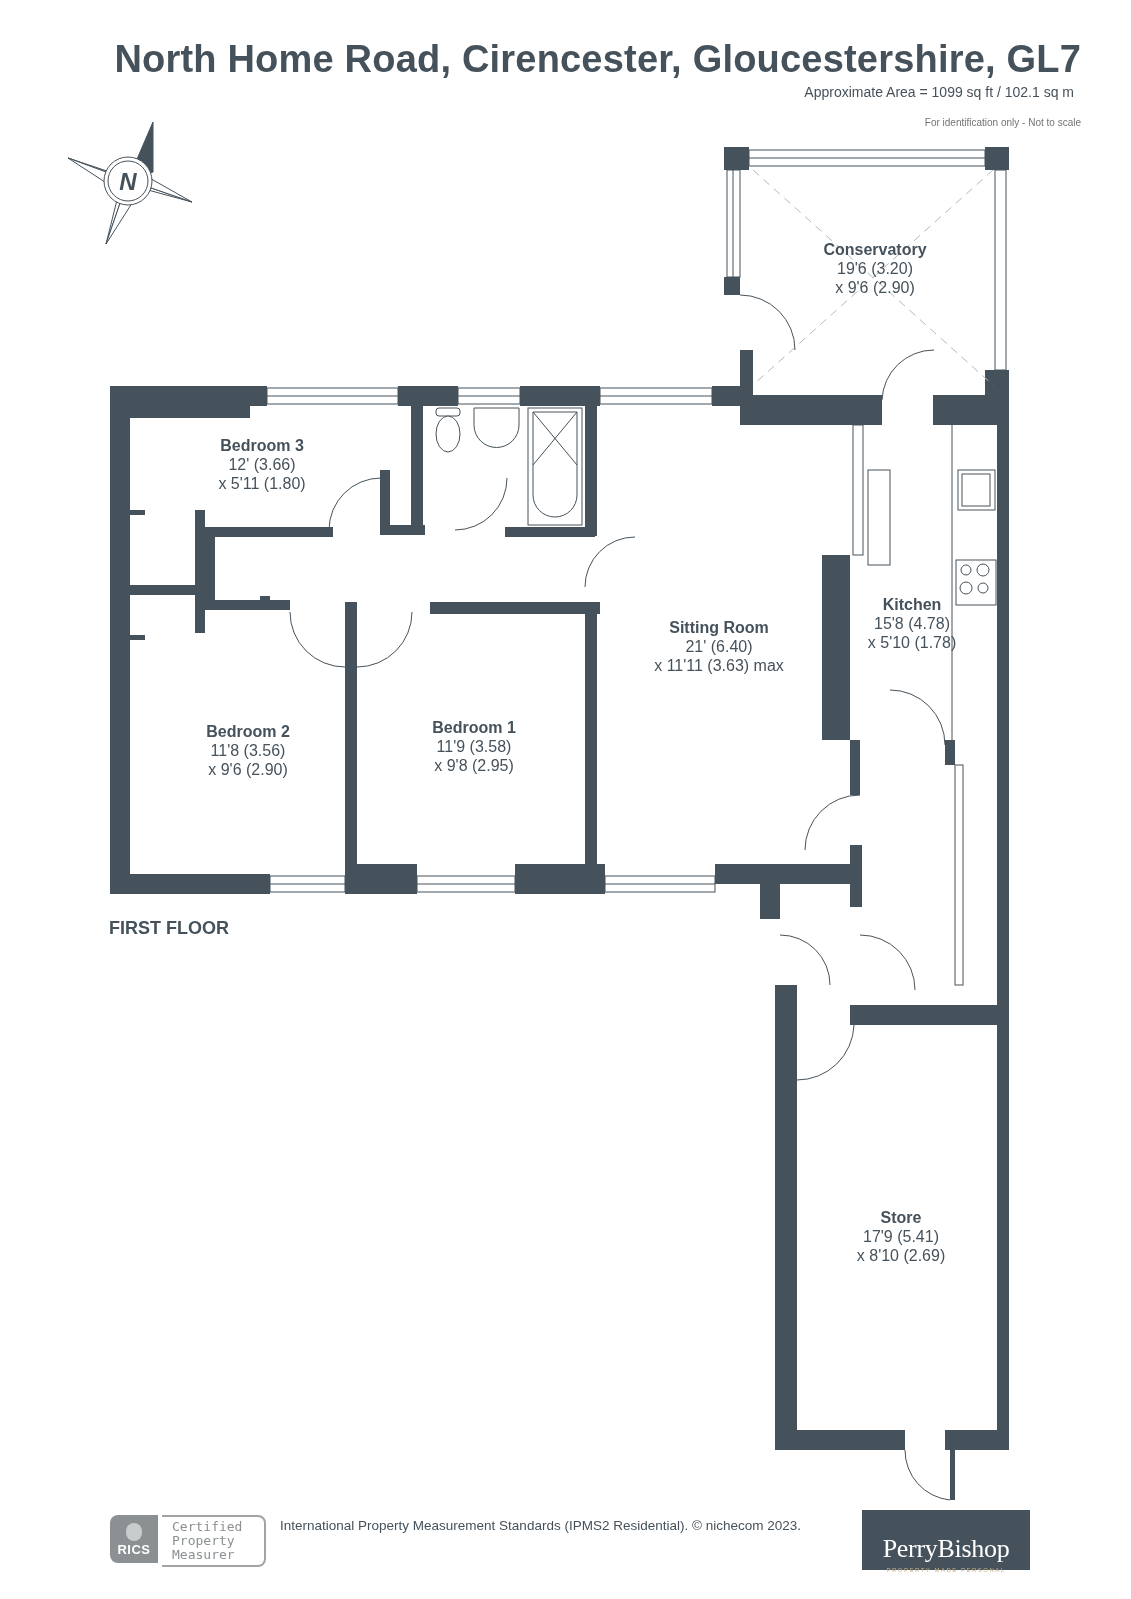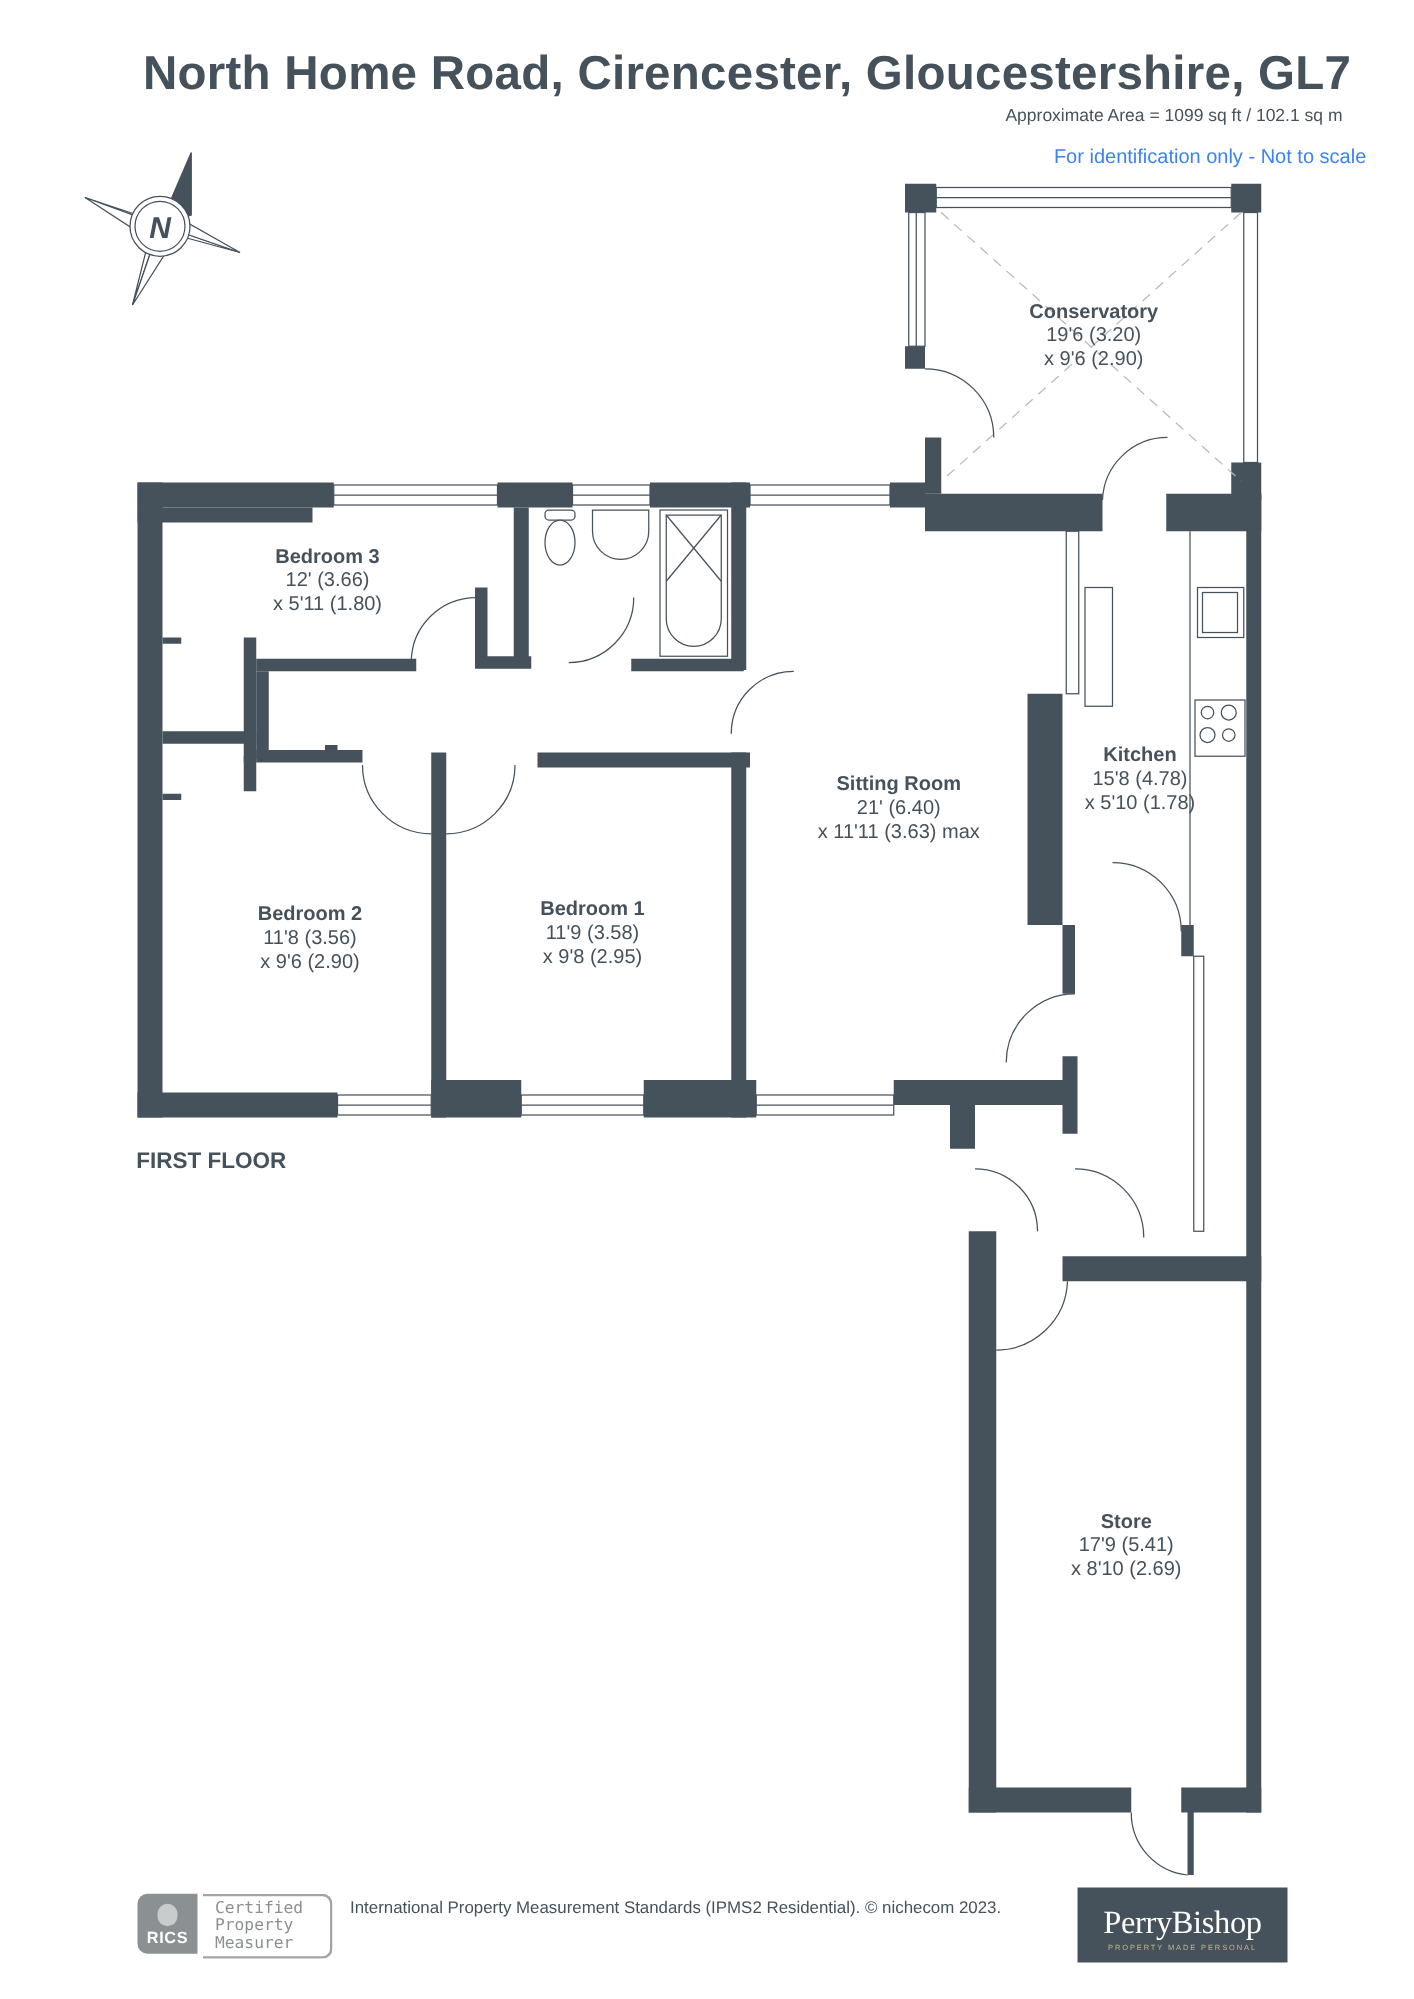--- a/index.html
+++ b/index.html
@@ -1,34 +1,34 @@
 <!DOCTYPE html>
 <html><head>
 <meta charset="utf-8">
 <style>
   html, body { margin: 0; padding: 0; background: #ffffff; }
   body { width: 1131px; height: 1599px; position: relative; overflow: hidden; font-family: "Liberation Sans", sans-serif; color: #46525b; }
   .title { position: absolute; right: 50px; top: 38px; font-size: 38px; font-weight: bold; color: #46525b; white-space: nowrap; letter-spacing: 0.2px; }
   .area { position: absolute; right: 57px; top: 84px; font-size: 14px; color: #46525b; white-space: nowrap; }
-  .note { position: absolute; right: 38px; top: 117px; font-size: 16px; color: #3b82f6; white-space: nowrap; }
+  .note { position: absolute; right: 50px; top: 117px; font-size: 10px; color: #737373; white-space: nowrap; }
   svg.plan { position: absolute; left: 0; top: 0; }
   .room-label { position: absolute; text-align: center; color: #46525b; font-size: 16px; line-height: 19px; transform: translateX(-50%); white-space: nowrap; }
   .room-label .name { font-weight: bold; display: block; }
   .room-label .dim { display: block; }
   .floor-label { position: absolute; left: 109px; top: 918px; font-size: 18px; font-weight: bold; color: #46525b; }
   .rics { position: absolute; left: 110px; top: 1515px; width: 158px; height: 52px; }
   .rics-left { position: absolute; left: 0; top: 0; width: 48px; height: 48px; background: #8b9093; border-radius: 8px 0 0 8px; color: #fff; }
   .rics-left .rics-text { position: absolute; bottom: 6px; left: 0; width: 48px; text-align: center; font-size: 13px; font-weight: bold; letter-spacing: 0.5px; }
   .rics-left .lion { position: absolute; top: 8px; left: 16px; width: 16px; height: 18px; border-radius: 8px; background: #c9cccd; }
   .rics-right { position: absolute; left: 52px; top: 0; width: 102px; height: 48px; border: 2px solid #a0a4a7; border-left: 0; border-radius: 0 8px 8px 0; }
   .rics-right span { position: absolute; left: 10px; font-family: "DejaVu Sans Mono", monospace; font-size: 13px; line-height: 14px; color: #8b9093; }
   .footer-text { position: absolute; left: 280px; top: 1517px; font-size: 13.5px; line-height: 17px; color: #46525b; white-space: nowrap; }
   .footer-text .ref { color: #9aa0a4; }
   .pb-logo { position: absolute; left: 862px; top: 1510px; width: 168px; height: 60px; background: #46525b; color: #ffffff; text-align: center; }
-  .pb-logo .name { display: block; font-family: "Liberation Serif", serif; font-size: 26px; margin-top: 13px; letter-spacing: -0.3px; }
+  .pb-logo .name { display: block; font-family: "Liberation Serif", serif; font-size: 26px; margin-top: 24px; letter-spacing: -0.3px; }
   .pb-logo .tag { display: block; font-size: 6px; letter-spacing: 1.5px; color: #c9b48a; margin-top: 3px; }
 </style>
 </head>
 <body>
 
 <div class="title">North Home Road, Cirencester, Gloucestershire, GL7</div>
 <div class="area">Approximate Area = 1099 sq ft / 102.1 sq m</div>
 <div class="note">For identification only - Not to scale</div>
 
 <svg class="plan" width="1131" height="1599" viewBox="0 0 1131 1599" xmlns="http://www.w3.org/2000/svg">

